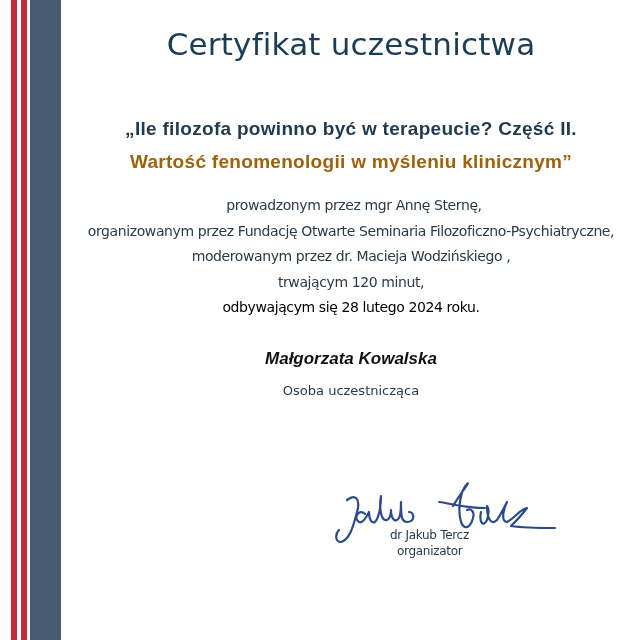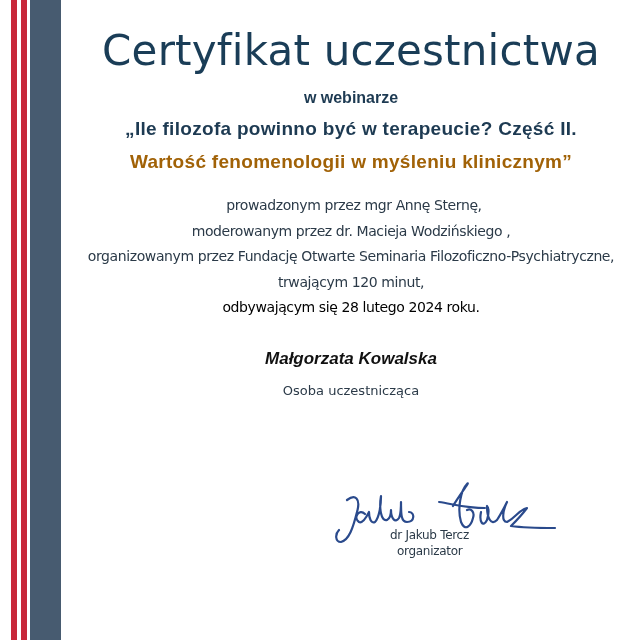--- a/index.html
+++ b/index.html
@@ -7,21 +7,21 @@
       width: 640px; height: 640px; background: #ffffff; position: relative; overflow: hidden;
       font-family: "DejaVu Sans", sans-serif;
     }
     .stripe { position: absolute; top: 0; bottom: 0; }
     .stripe-red-1 { left: 11px; width: 6px; }
     .stripe-red-2 { left: 21px; width: 6px; }
     .stripe-blue { left: 30px; width: 31px; }
     .content { position: absolute; left: 62px; right: 0; top: 0; bottom: 0; text-align: center; }
     .title {
       position: absolute; left: 0; right: 0; top: 26px;
-      font-family: "DejaVu Sans", sans-serif; font-size: 42px; letter-spacing: 0.2px;
+      font-family: "DejaVu Sans", sans-serif; font-size: 31px; letter-spacing: 0.2px;
     }
     .subtitle {
       position: absolute; left: 0; right: 0; top: 89px;
       font-family: "Liberation Sans", sans-serif; font-weight: bold; font-size: 16px;
     }
     .webinar-title {
       position: absolute; left: 0; right: 0;
       font-family: "Liberation Sans", sans-serif; font-weight: bold; font-size: 19px; letter-spacing: 0.3px;
       white-space: nowrap;
     }
@@ -52,27 +52,26 @@
   </style>
 </head>
 <body>
 
 <div class="stripe stripe-red-1" style="background: rgb(200, 40, 58);"></div>
 <div class="stripe stripe-red-2" style="background: rgb(200, 40, 58);"></div>
 <div class="stripe stripe-blue" style="background: rgb(71, 91, 112);"></div>
 
 <div class="content">
   <div class="title" style="color: rgb(26, 61, 87);">Certyfikat uczestnictwa</div>
-  <div class="subtitle" style="color: rgb(29, 58, 82);">w webinarze</div>
   <div class="webinar-title wt1" style="color: rgb(29, 58, 82);">„Ile filozofa powinno być w terapeucie? Część II.</div>
   <div class="webinar-title wt2" style="color: #a16207;">Wartość fenomenologii w myśleniu klinicznym”</div>
   <div class="details">
     <div style="color: rgb(43, 58, 72); padding-left: 6px;">prowadzonym przez mgr Annę Sternę,</div>
+    <div style="color: rgb(43, 58, 72);">organizowanym przez Fundację Otwarte Seminaria Filozoficzno-Psychiatryczne,</div>
     <div style="color: rgb(43, 58, 72);">moderowanym przez dr. Macieja Wodzińskiego ,</div>
-    <div style="color: rgb(43, 58, 72);">organizowanym przez Fundację Otwarte Seminaria Filozoficzno-Psychiatryczne,</div>
     <div style="color: rgb(43, 58, 72);">trwającym 120 minut,</div>
     <div style="color: #000000;">odbywającym się 28 lutego 2024 roku.</div>
   </div>
   <div class="participant-name">Małgorzata Kowalska</div>
   <div class="participant-role" style="color: rgb(43, 58, 72);">Osoba uczestnicząca</div>
 </div>
 
 <svg class="signature" viewBox="0 0 230 70" fill="none" stroke-linecap="round" stroke-linejoin="round">
   <path class="ink" d="M12 22 C20 16, 26 20, 22 34 C18 50, 14 62, 6 64 C0 64, 0 56, 4 52" stroke-width="2.2" stroke="#2a4a8c"></path>
   <path class="ink" d="M30 36 C24 30, 18 40, 24 44 C28 46, 32 38, 34 34 C34 40, 36 46, 40 44 C44 40, 46 28, 46 18 C44 30, 46 44, 52 42 C56 40, 56 34, 56 32 C56 40, 60 46, 64 40 C66 36, 66 30, 66 24 C66 36, 66 44, 72 44 C80 44, 80 34, 74 34" stroke-width="2.2" stroke="#2a4a8c"></path>

